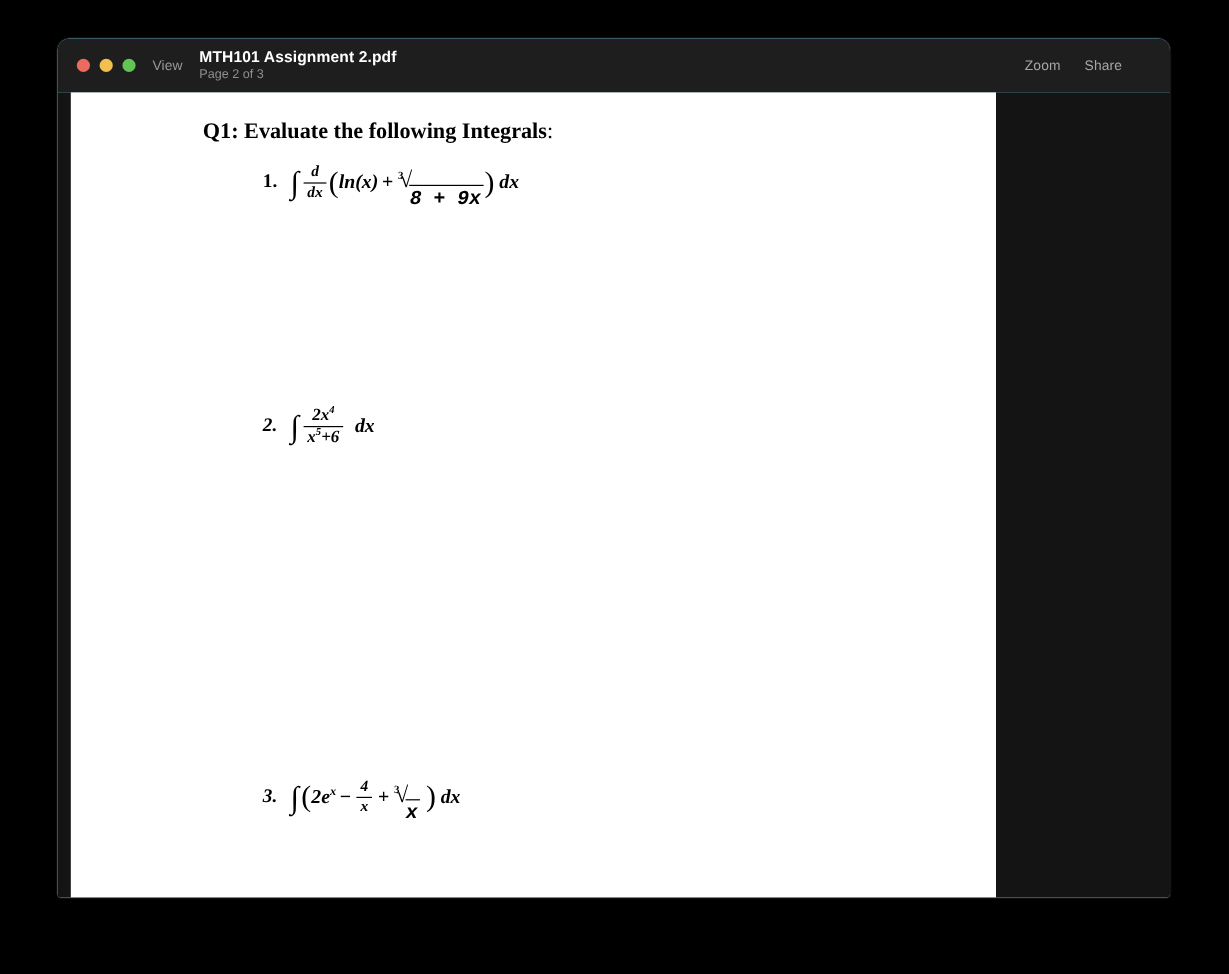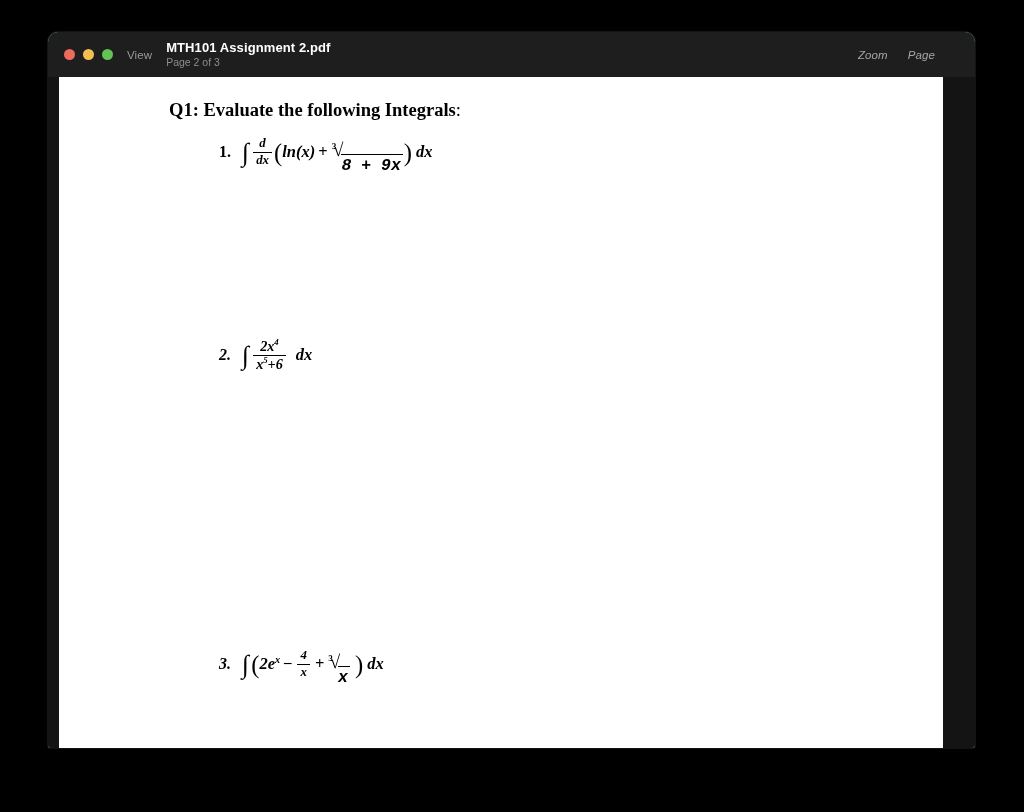--- a/index.html
+++ b/index.html
@@ -84,21 +84,20 @@
     color: #8e8e8e;
     font-size: 10.5px;
     margin-top: 1px;
     white-space: nowrap;
   }
 
   .toolbar-right {
     margin-left: auto;
     display: flex;
     align-items: center;
-    font-style: italic;
   }
   .tool-group {
     display: flex;
     align-items: center;
   }
   .tool-group.group-a { margin-right: 16px; }
   .tool-item {
     color: #a6a6a6;
     font-size: 11.5px;
     padding: 4px 10px;
@@ -114,21 +113,21 @@
     left: 0;
     top: 45px;
     right: 0;
     bottom: 0;
     background: #141414;
   }
   .page {
     position: absolute;
     left: 11px;
     top: 0px;
-    width: 884px;
+    width: 771px;
     height: 671px;
     background: #ffffff;
     overflow: hidden;
   }
 
   
   .doc-body {
     position: relative;
     width: 100%;
     height: 100%;
@@ -274,21 +273,21 @@
       <div class="view-label">View</div>
 
       <div class="doc-meta">
         <div class="doc-title">MTH101 Assignment 2.pdf</div>
         <div class="doc-page">Page 2 of 3</div>
       </div>
 
       <div class="toolbar-right">
         <div class="tool-group group-a">
           <div class="tool-item">Zoom</div>
-          <div class="tool-item">Page</div>
+          <div class="tool-item">Share</div>
         </div>
       </div>
 
     </div>
 
     <div class="page-frame">
       <div class="page">
         <div class="doc-body">
 
           <div class="q-heading">

